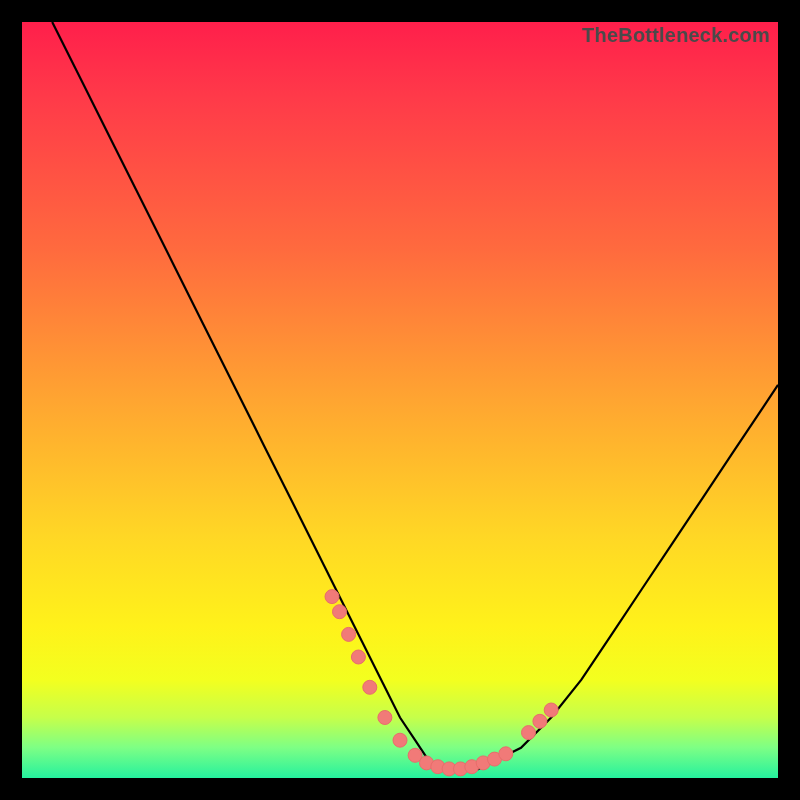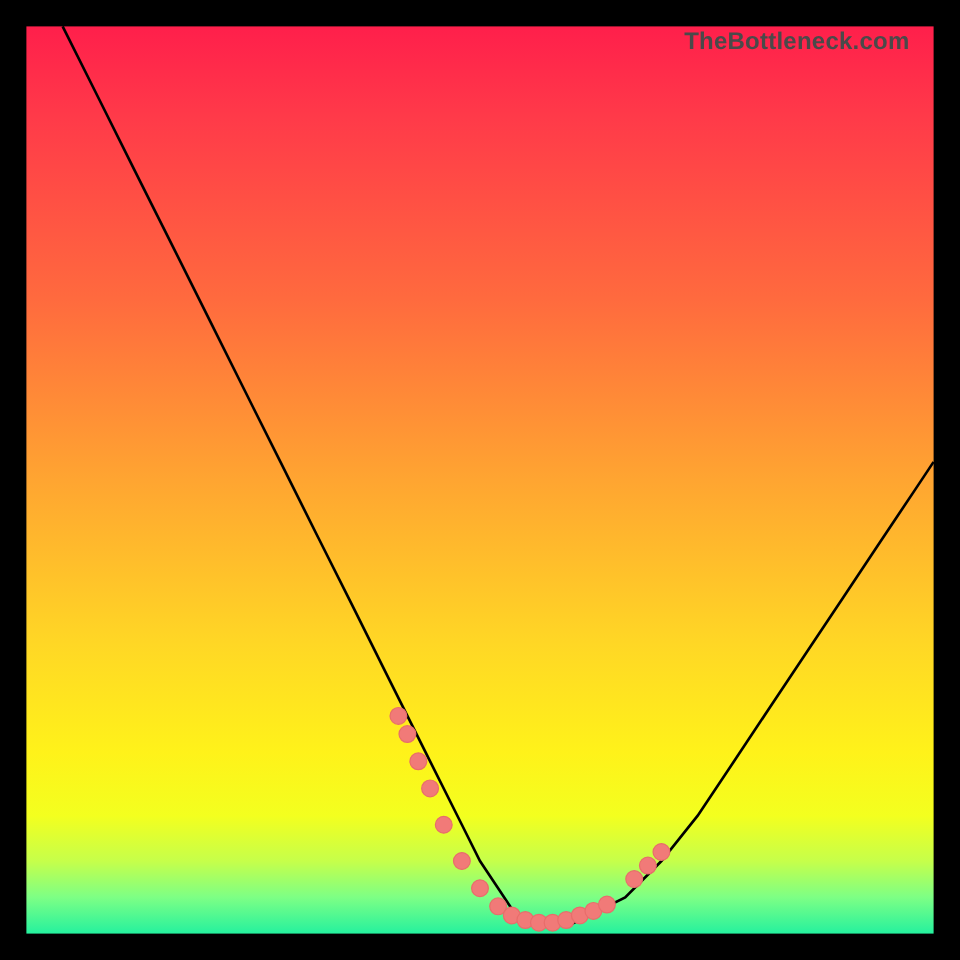--- a/index.html
+++ b/index.html
@@ -36,21 +36,21 @@
       #fff21a 80%,
       #f3ff1f 87%,
       #c6ff4a 92%,
       #7dff85 96%,
       #25f19e 100%
     );
   }
   .watermark {
     position: absolute;
     top: 2px;
-    right: 20px;
+    right: 8px;
     color: #4a4a4a;
     font-size: 20px;
     font-weight: 600;
     letter-spacing: 0.2px;
     user-select: none;
   }
   svg.curve {
     position: absolute;
     left: 0;
     top: 0;

